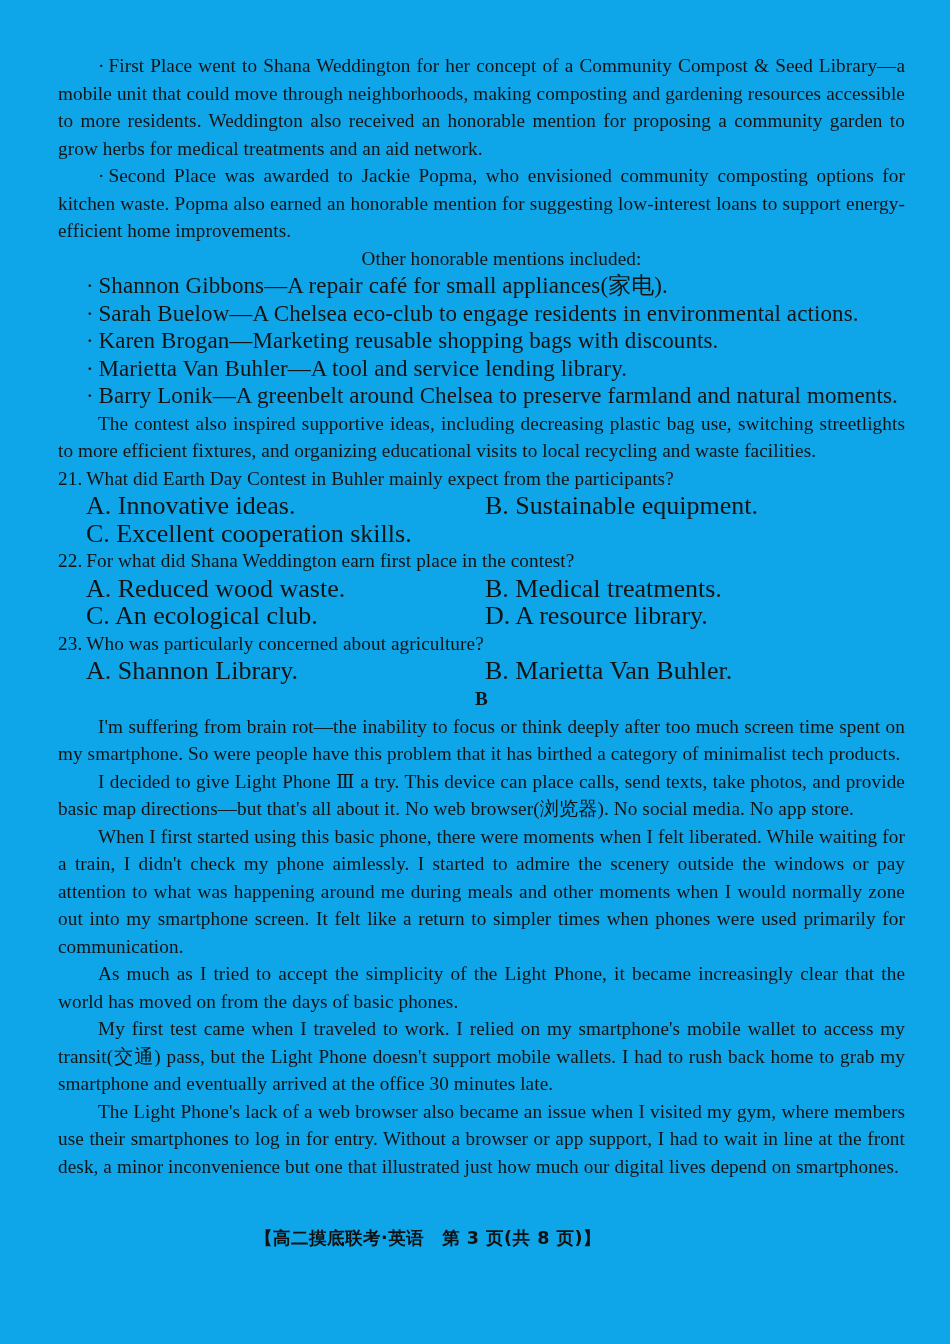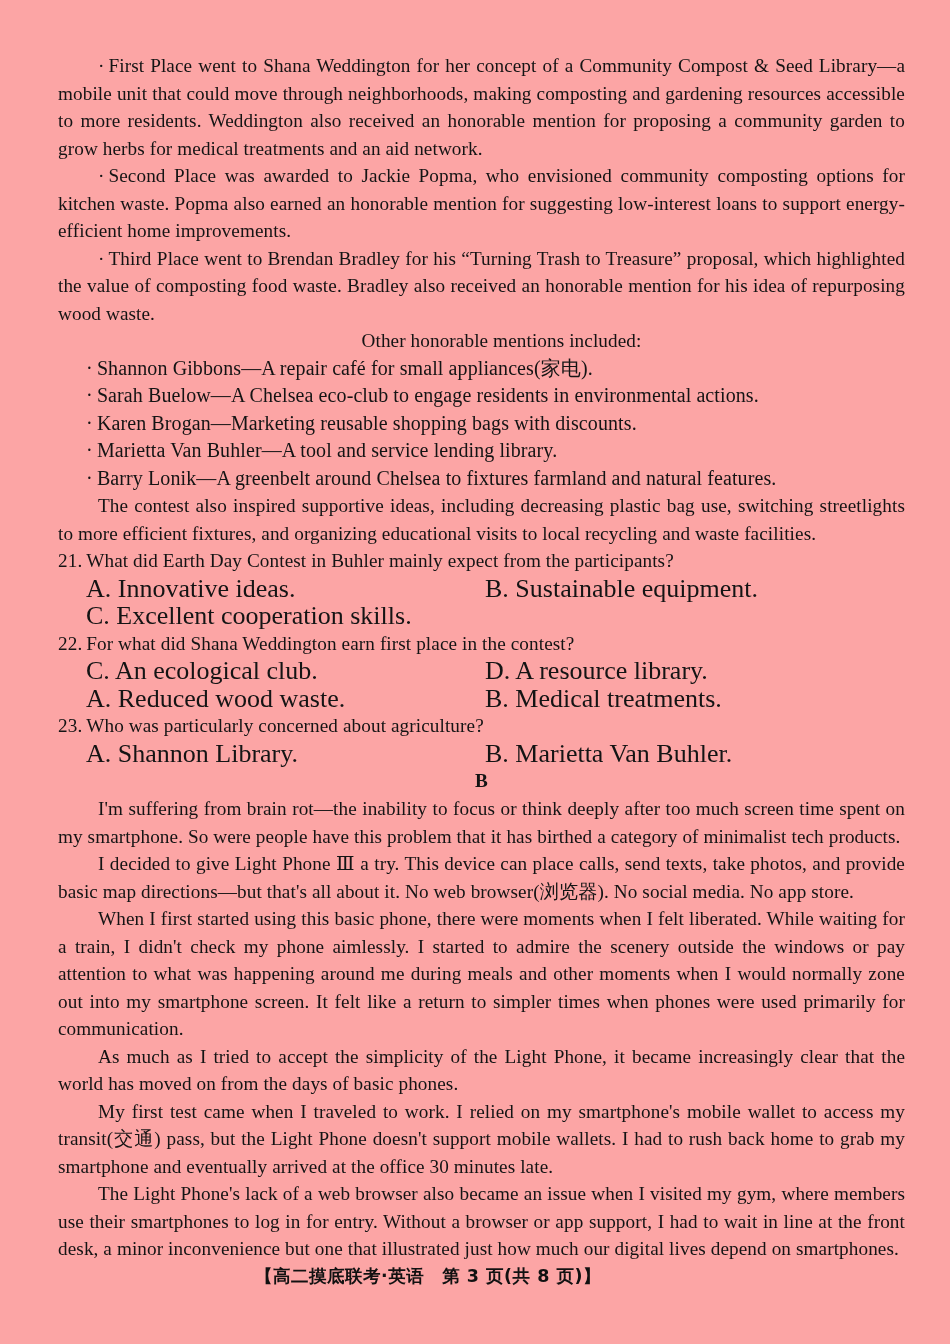--- a/index.html
+++ b/index.html
@@ -13,21 +13,21 @@
     position: relative;
     font-family: "Liberation Serif", "DejaVu Serif", serif;
     color: #141414;
     overflow: hidden;
   }
   .page {
     position: absolute;
     left: 0; top: 0;
     width: 950px;
     height: 1344px;
-    background: #fca5a5;
+    background: #0ea5e9;
   }
   .content {
     position: absolute;
     left: 58px;
     top: 52px;
     width: 847px;
   }
   p, .line {
     margin: 0;
     font-size: 19.2px;
@@ -46,21 +46,21 @@
   
   .bullet-para {
     text-indent: 40px;
   }
   .bullet-para::before {
     content: "\00B7\2009";
   }
   
   .bullet-item {
     margin: 0;
-    font-size: 20px;
+    font-size: 23px;
     line-height: 27.5px;
     text-align: left;
     padding-left: 28px;
     text-indent: 0;
   }
   .bullet-item::before {
     content: "\00B7\2009";
   }
   .lead-in {
     text-indent: 40px;
@@ -104,64 +104,62 @@
     position: absolute;
     left: 0;
     top: 1226px;
     width: 856px;
     text-align: center;
     font-family: "DejaVu Sans", "Liberation Sans", sans-serif;
     font-weight: bold;
     font-size: 17px;
     letter-spacing: 0.5px;
     color: #111;
-    margin-top: 38px;
   }
   .cjk {
     font-family: "DejaVu Sans", "Liberation Sans", sans-serif;
     font-size: 17.5px;
   }
 </style>
 </head>
 <body>
 
 <div class="page">
   <div class="content">
 
     <p class="para bullet-para">First Place went to Shana Weddington for her concept of a Community Compost &amp; Seed Library—a mobile unit that could move through neighborhoods, making composting and gardening resources accessible to more residents. Weddington also received an honorable mention for proposing a community garden to grow herbs for medical treatments and an aid network.</p>
     <p class="para bullet-para">Second Place was awarded to Jackie Popma, who envisioned community composting options for kitchen waste. Popma also earned an honorable mention for suggesting low-interest loans to support energy-efficient home improvements.</p>
-    <p class="para bullet-para">Third Place went to Brendan Bradley for his “Turning Trash to Treasure” proposal, which highlighted the value of composting food waste. Bradley also received an honorable mention for his idea of repurposing wood waste.</p>
 
     <p class="para lead-in">Other honorable mentions included:</p>
 
     <p class="bullet-item">Shannon Gibbons—A repair café for small appliances(家电).</p>
     <p class="bullet-item">Sarah Buelow—A Chelsea eco-club to engage residents in environmental actions.</p>
     <p class="bullet-item">Karen Brogan—Marketing reusable shopping bags with discounts.</p>
     <p class="bullet-item">Marietta Van Buhler—A tool and service lending library.</p>
-    <p class="bullet-item">Barry Lonik—A greenbelt around Chelsea to fixtures farmland and natural features.</p>
+    <p class="bullet-item">Barry Lonik—A greenbelt around Chelsea to preserve farmland and natural moments.</p>
 
     <p class="para para-indent">The contest also inspired supportive ideas, including decreasing plastic bag use, switching streetlights to more efficient fixtures, and organizing educational visits to local recycling and waste facilities.</p>
 
     <p class="question"><span>21.</span> <span>What did Earth Day Contest in Buhler mainly expect from the participants?</span></p>
     <div class="options">
       <div class="opt-left">A. Innovative ideas.</div>
       <div class="opt-right">B. Sustainable equipment.</div>
     </div>
     <div class="options">
       <div class="opt-left">C. Excellent cooperation skills.</div>
     </div>
 
     <p class="question"><span>22.</span> <span>For what did Shana Weddington earn first place in the contest?</span></p>
     <div class="options">
+      <div class="opt-left">A. Reduced wood waste.</div>
+      <div class="opt-right">B. Medical treatments.</div>
+    </div>
+    <div class="options">
       <div class="opt-left">C. An ecological club.</div>
       <div class="opt-right">D. A resource library.</div>
-    </div>
-    <div class="options">
-      <div class="opt-left">A. Reduced wood waste.</div>
-      <div class="opt-right">B. Medical treatments.</div>
     </div>
 
     <p class="question"><span>23.</span> <span>Who was particularly concerned about agriculture?</span></p>
     <div class="options">
       <div class="opt-left">A. Shannon Library.</div>
       <div class="opt-right">B. Marietta Van Buhler.</div>
     </div>
 
     <div class="section-letter-wrap">
       <p class="section-letter">B</p>

